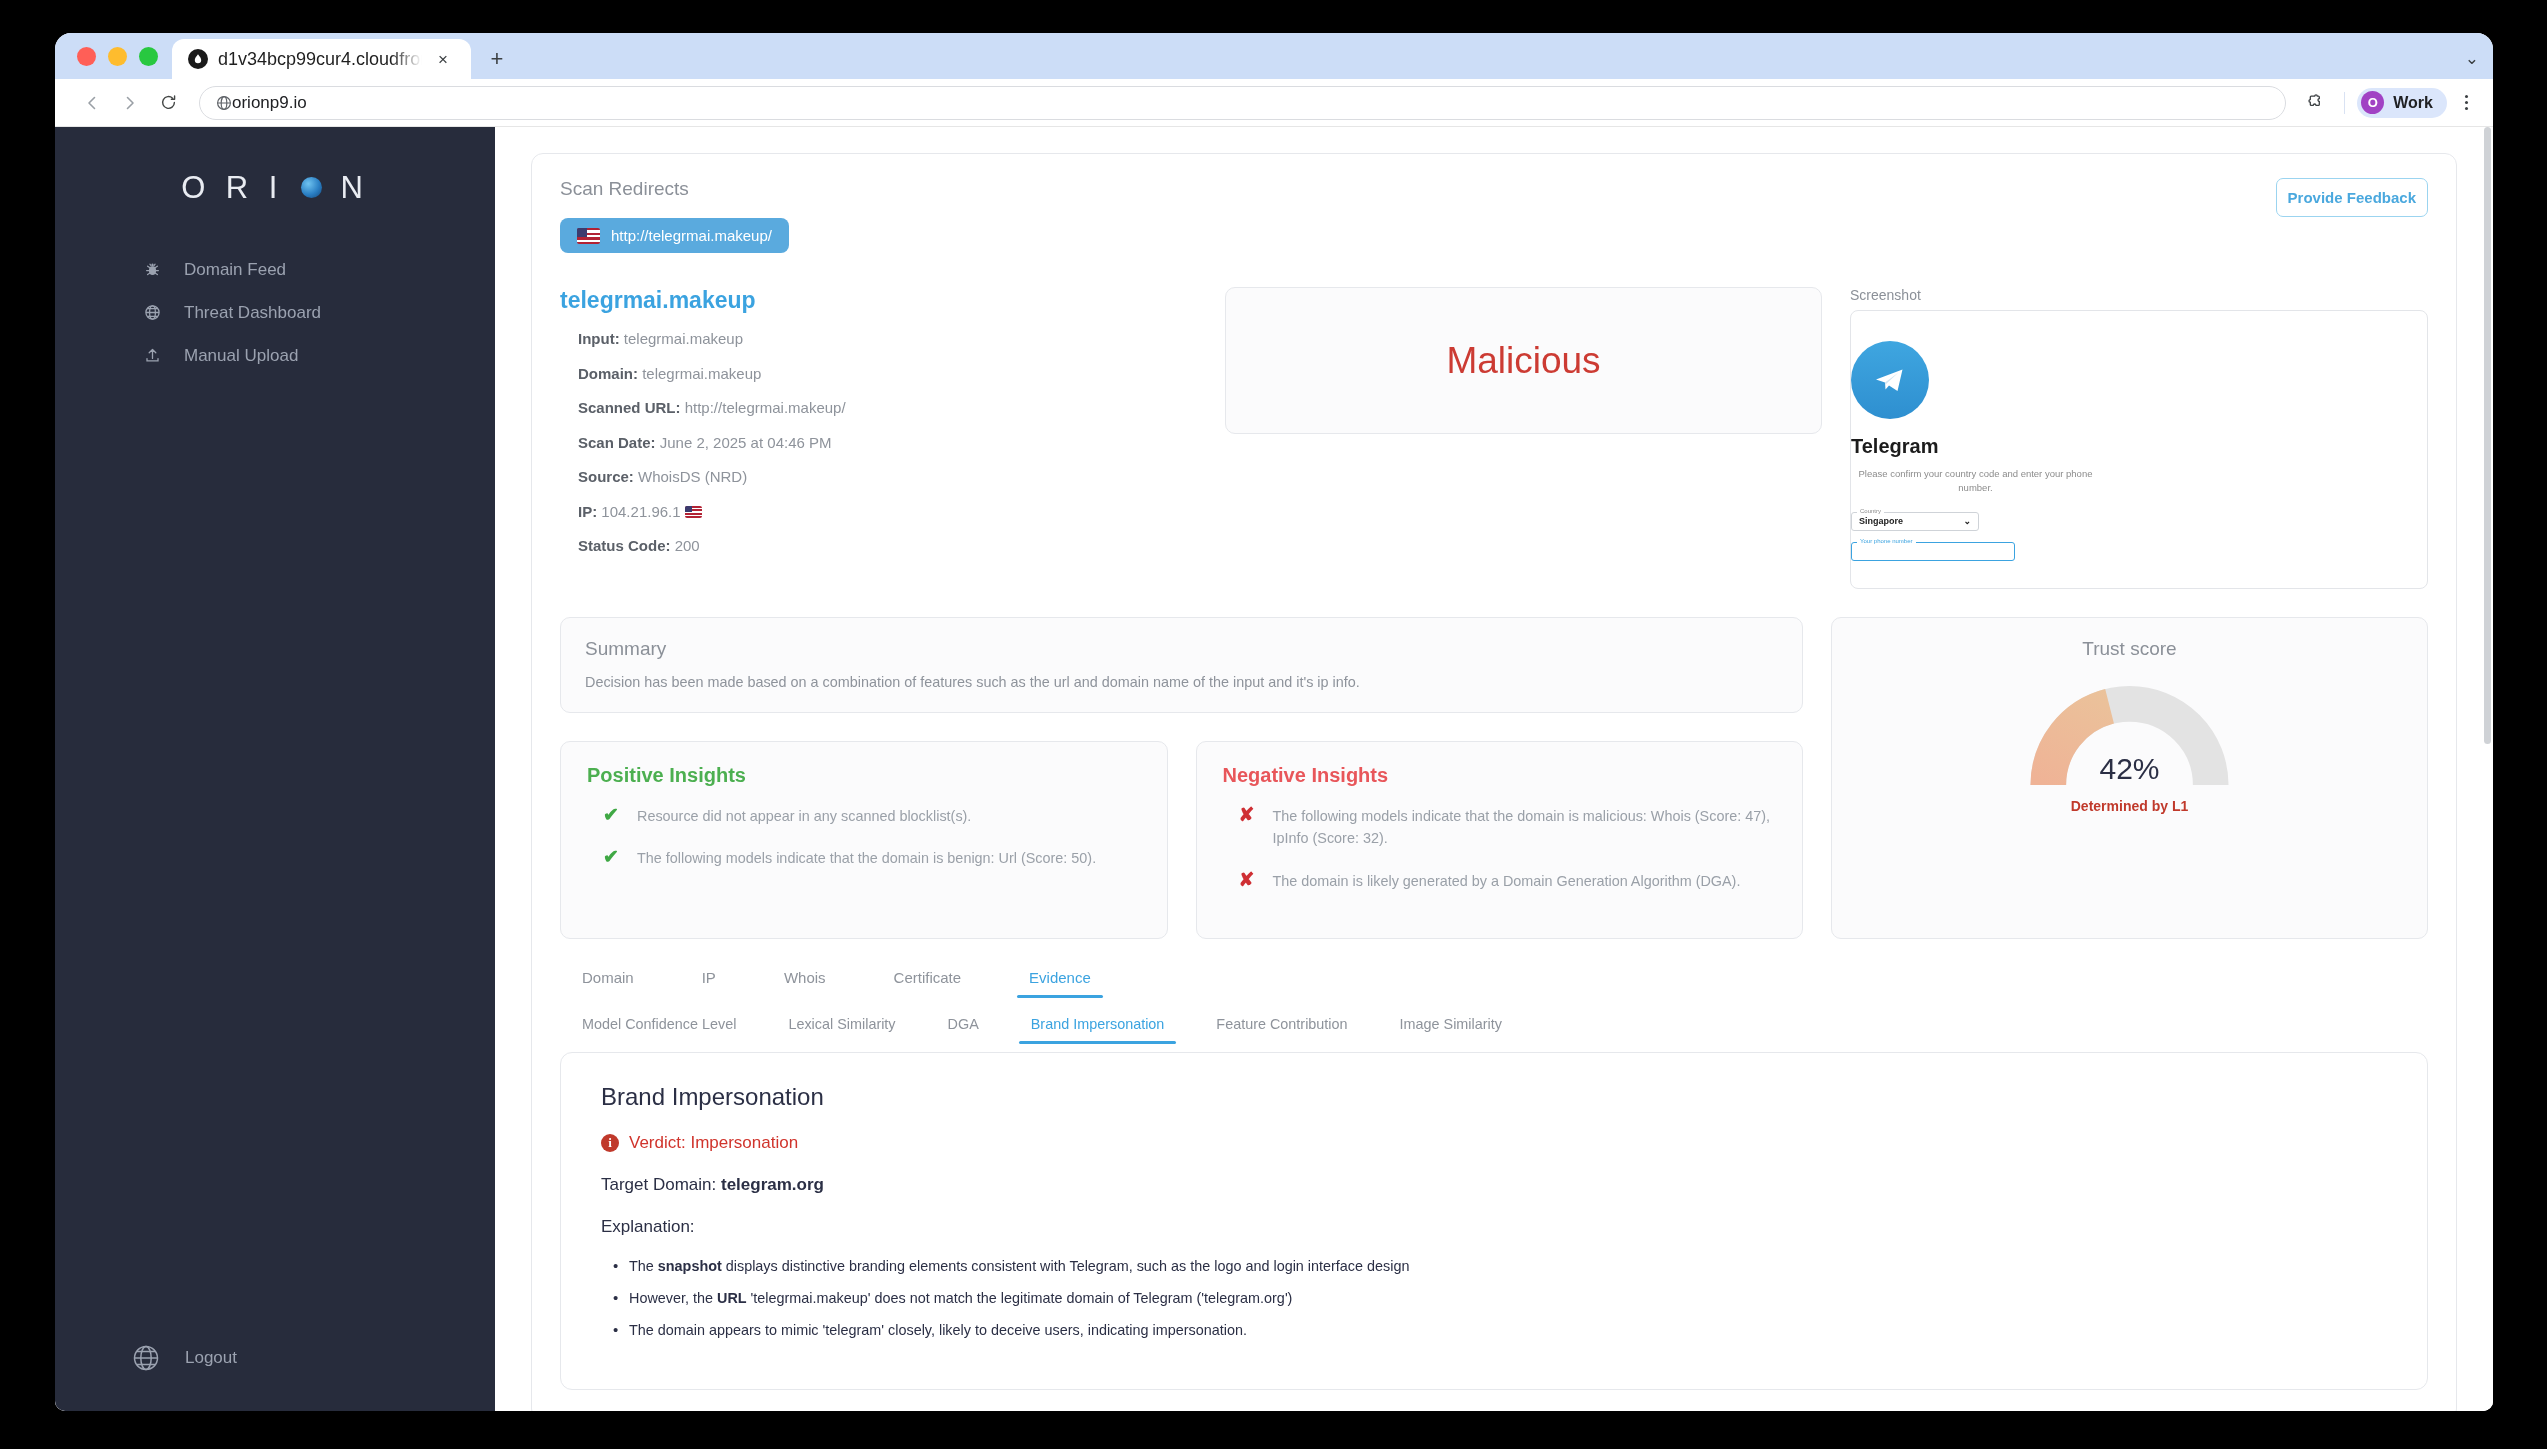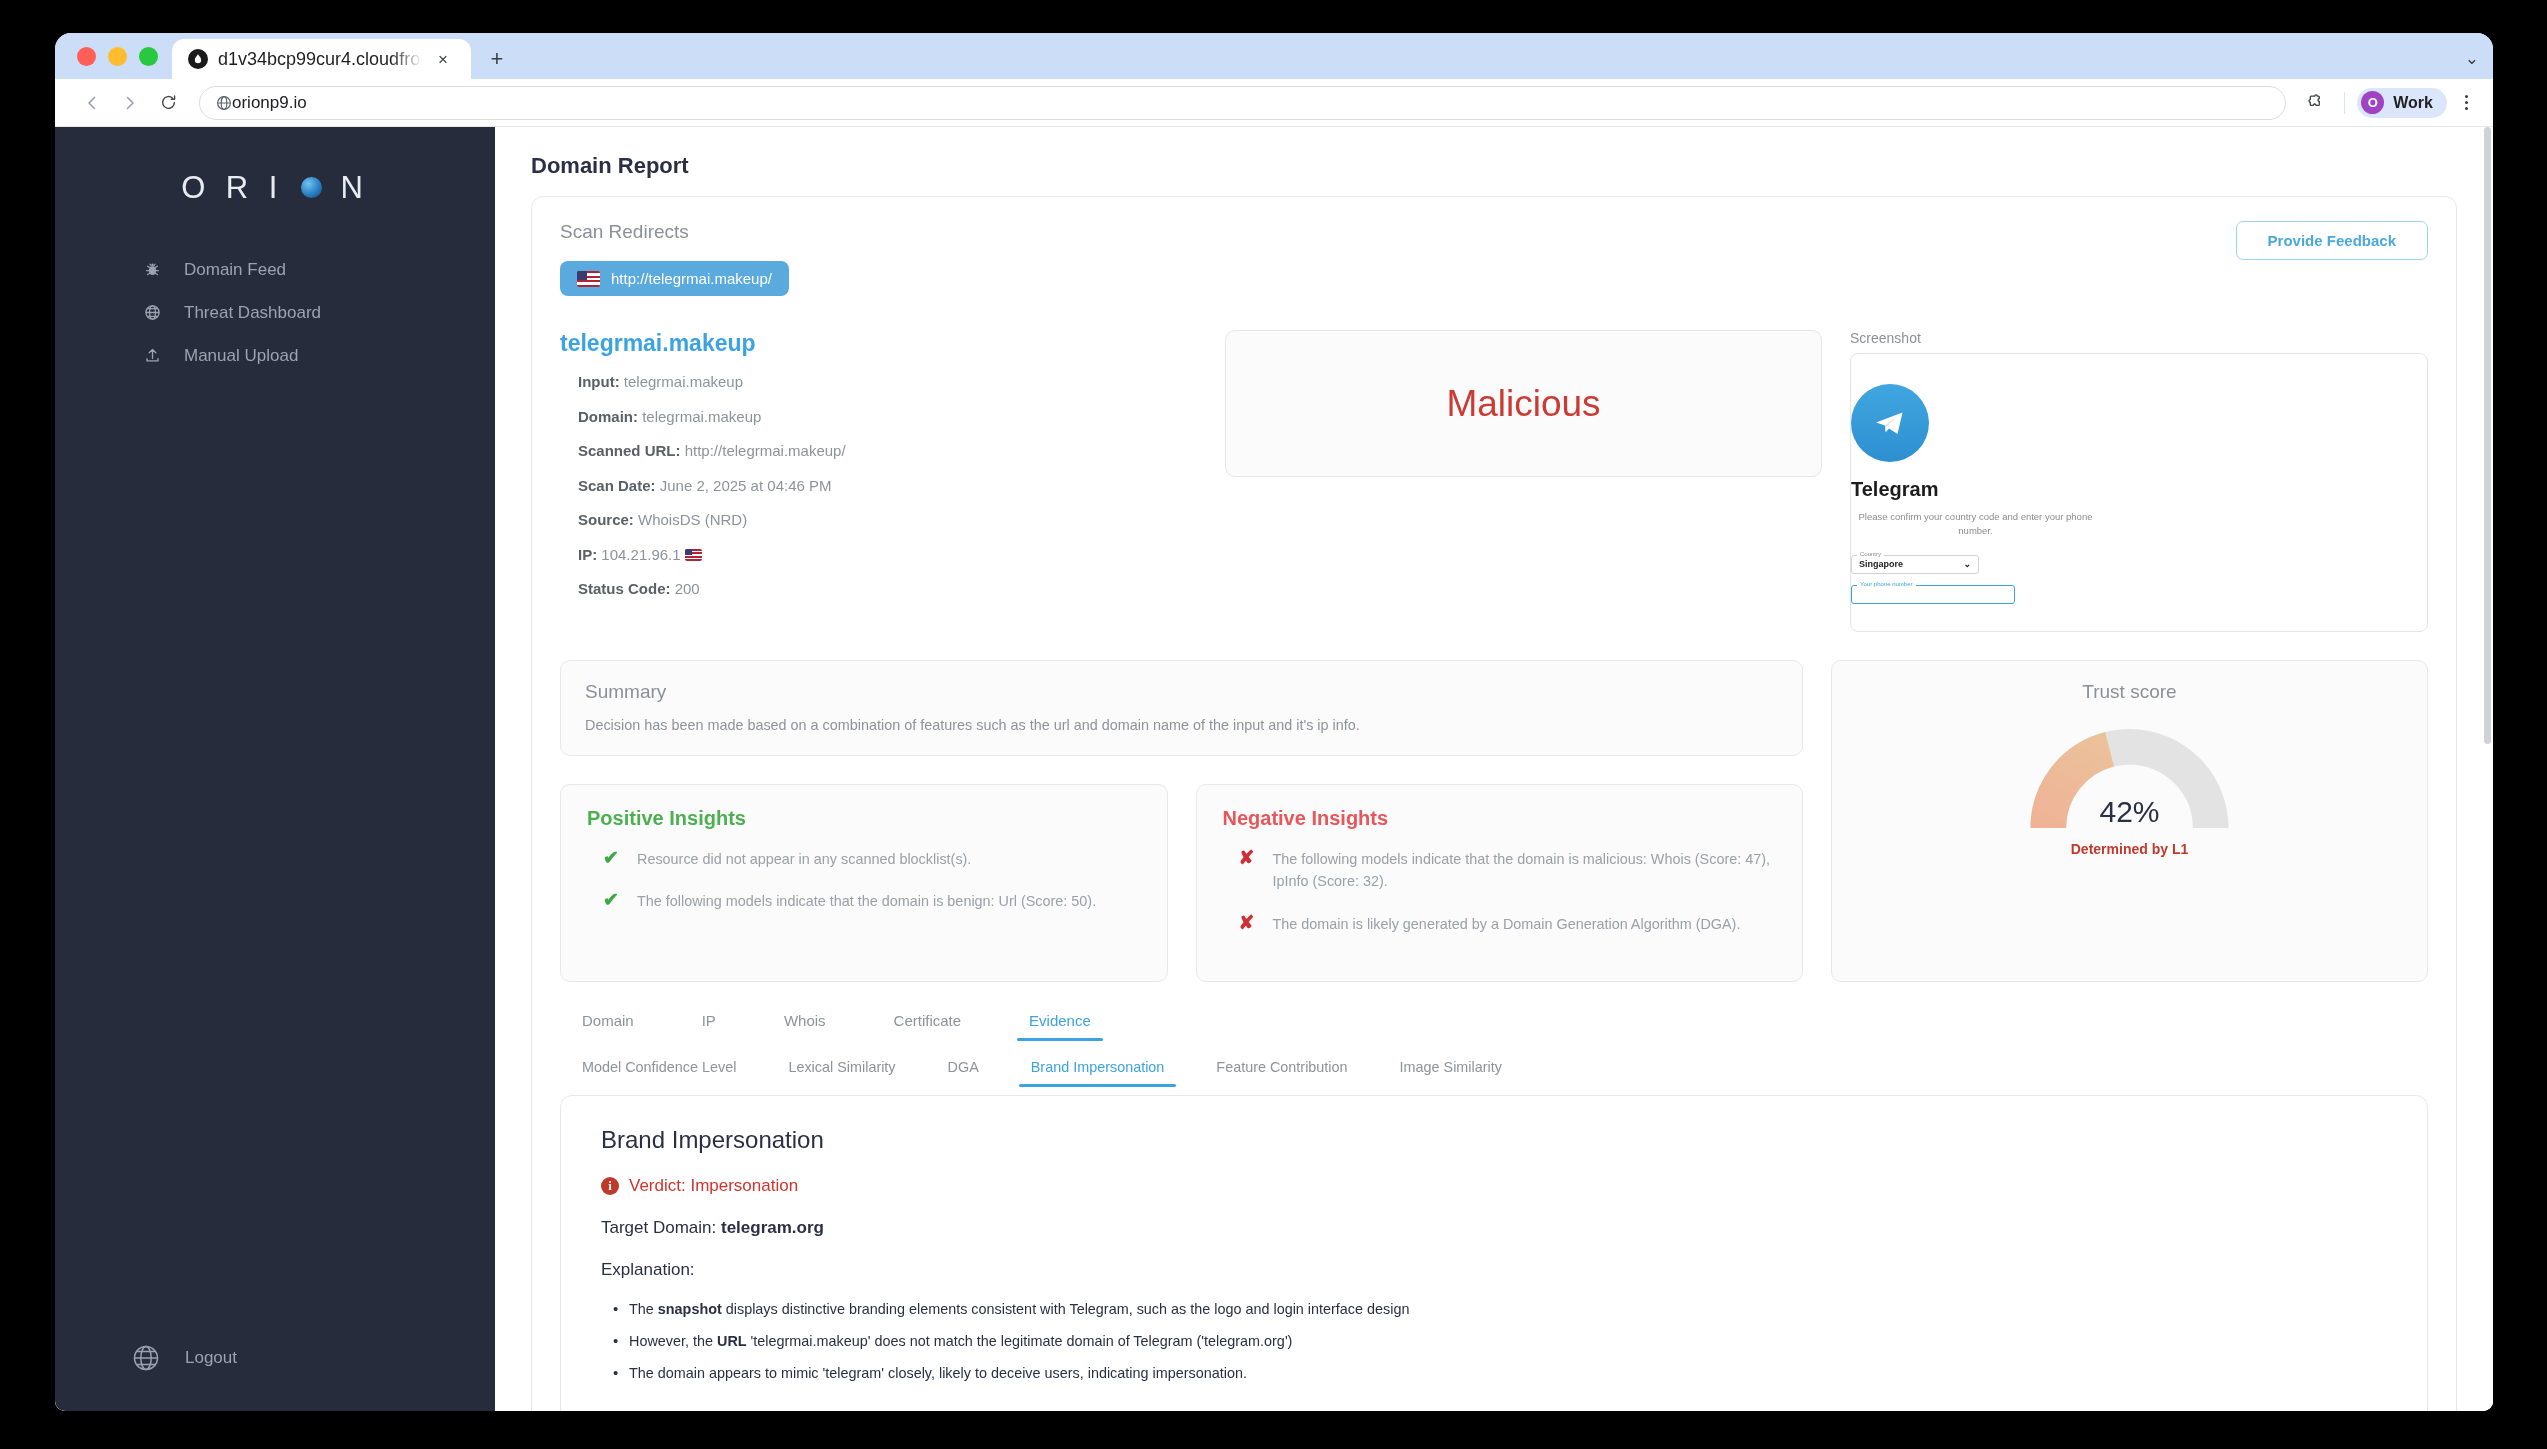--- a/index.html
+++ b/index.html
@@ -200,21 +200,21 @@
   .section-label {
     font-size: 19px; color:#8b9098; font-weight: 400;
   }
   .btn-feedback {
     border: 1px solid #9bd4f0;
     color: #4aa8de;
     background: #fff;
     border-radius: 7px;
     font-size: 15px;
     font-weight: 700;
-    padding: 10px 31px;
+    padding: 10px 11px;
     font-family: "Liberation Sans", sans-serif;
   }
 
   .redirect-chip {
     display:inline-flex; align-items:center; gap:11px;
     background: #5aaade;
     color:#fff;
     border-radius: 8px;
     padding: 9px 17px;
     font-size: 15px;
@@ -533,21 +533,20 @@
                 <ellipse cx="15" cy="15" rx="5.2" ry="11.5"></ellipse>
               <path d="M3.5 15h23M6 8.5h18M6 21.5h18"></path>
             </svg>
           </span>
           <span>Logout</span>
         </div>
       </div>
     </aside>
 
     <main class="main">
-      <div class="page-title">Domain Report</div>
 
       <section class="panel-main">
 
         <div class="panel-head">
           <div>
             <div class="section-label">Scan Redirects</div>
             <div class="redirect-chip">
               <span class="flag"></span>
               <span>http://telegrmai.makeup/</span>
             </div>

